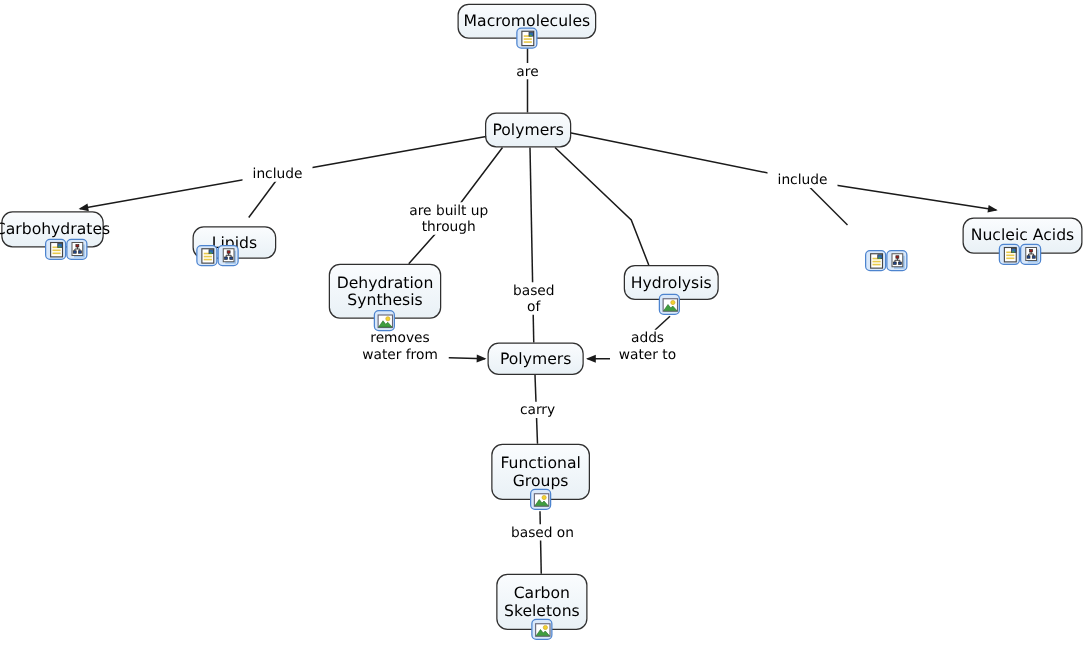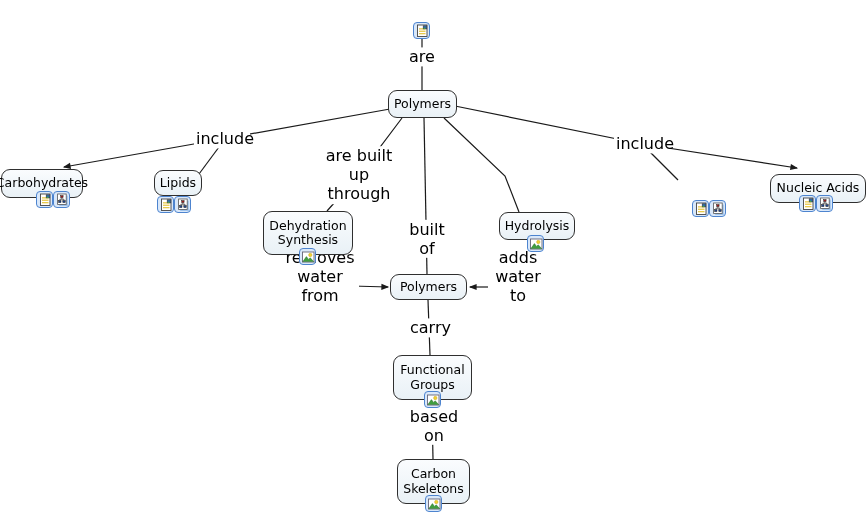--- a/index.html
+++ b/index.html
@@ -10,21 +10,21 @@
   #wires{position:absolute;left:0;top:0;}
   .node{
     position:absolute;display:flex;align-items:center;justify-content:center;
     text-align:center;font-size:12.5px;line-height:1.15;color:#000;
     background:linear-gradient(180deg,#fafcfe 0%,#e9f1f6 100%);
     border:1.4px solid #2f2f2f;border-radius:9px;box-sizing:border-box;
     padding:2px 4px;
   }
   .linklabel{
     position:absolute;transform:translate(-50%,-50%);
-    background:#ffffff;text-align:center;font-size:16px;line-height:1.2;
+    background:#ffffff;text-align:center;font-size:11px;line-height:1.2;
     padding:0 2px;color:#000;
   }
   .icon-tile{
     position:absolute;width:17px;height:17px;box-sizing:border-box;
     background:#d9e8fa;border:1.5px solid #4d84cf;border-radius:4px;
     display:flex;align-items:center;justify-content:center;
   }
   .icon-tile svg{display:block;}
 </style>
 </head>
@@ -52,30 +52,31 @@
       <line x1="536" y1="253" x2="524" y2="264"></line>
       <line x1="494" y1="287" x2="470" y2="287" marker-end="url(#arw)"></line>
       <line x1="428" y1="300" x2="430" y2="355"></line>
       <line x1="432" y1="409" x2="433" y2="459"></line>
     </g>
   </svg>
 
   <div class="linklabel" style="left:422px;top:57px;width:34px">are</div>
   <div class="linklabel" style="left:222px;top:139px;width:52px">include</div>
   <div class="linklabel" style="left:359px;top:175px;width:84px">are built up through</div>
-  <div class="linklabel" style="left:427px;top:239px;width:42px">built of</div>
+  <div class="linklabel" style="left:427px;top:239px;width:42px">based of</div>
   <div class="linklabel" style="left:642px;top:144px;width:52px">include</div>
   <div class="linklabel" style="left:320px;top:277px;width:74px">removes water from</div>
   <div class="linklabel" style="left:518px;top:277px;width:56px">adds water to</div>
   <div class="linklabel" style="left:430px;top:328px;width:40px">carry</div>
   <div class="linklabel" style="left:434px;top:426px;width:62px">based on</div>
 
+  <div class="node" style="left:366px;top:3px;width:111px;height:28px">Macromolecules</div>
   <div class="node" style="left:388px;top:90px;width:69px;height:28px">Polymers</div>
   <div class="node" style="left:1px;top:169px;width:82px;height:29px">Carbohydrates</div>
-  <div class="node" style="left:154px;top:170px;width:48px;height:26px">Lipids</div>
+  <div class="node" style="left:154px;top:181px;width:67px;height:26px">Lipids</div>
   <div class="node" style="left:263px;top:211px;width:90px;height:44px">Dehydration Synthesis</div>
   <div class="node" style="left:390px;top:274px;width:77px;height:26px">Polymers</div>
   <div class="node" style="left:499px;top:212px;width:76px;height:28px">Hydrolysis</div>
   <div class="node" style="left:770px;top:174px;width:96px;height:29px">Nucleic Acids</div>
   <div class="node" style="left:393px;top:355px;width:79px;height:45px">Functional Groups</div>
   <div class="node" style="left:397px;top:459px;width:73px;height:45px">Carbon Skeletons</div>
 
   <svg width="0" height="0" style="position:absolute">
     <defs>
       <g id="g-doc">

